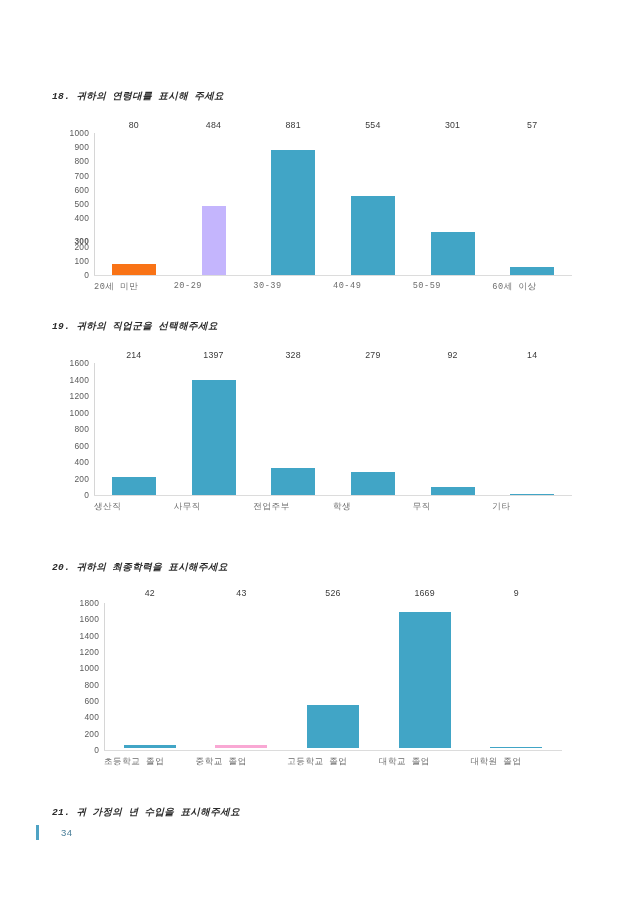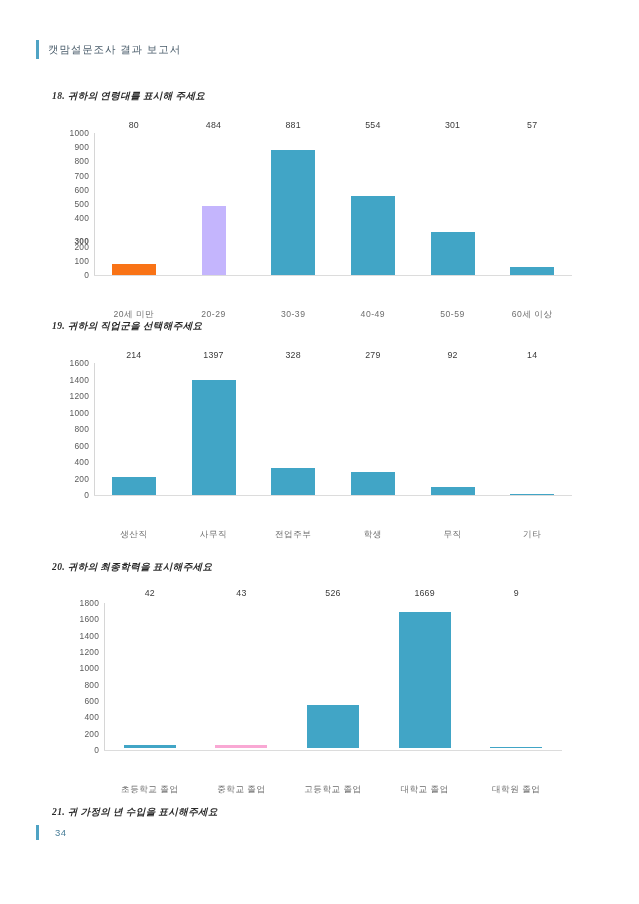--- a/index.html
+++ b/index.html
@@ -41,21 +41,21 @@
     font-size: 10.5px;
     letter-spacing: 0.9px;
     color: #4a5d6b;
     white-space: nowrap;
   }
 
   
   .q-heading {
     position: absolute;
     left: 52px;
-    font-family: Liberation Serif, serif;
+    font-family: Liberation Mono, monospace;
     font-style: italic;
     font-weight: bold;
     font-size: 9.6px;
     letter-spacing: 0.35px;
     color: #2b2b2b;
     white-space: nowrap;
   }
 
   
   .chart {
@@ -132,60 +132,54 @@
     letter-spacing: 0.2px;
   }
 
   
   .x-labels {
     position: absolute;
     display: flex;
   }
   .x-label {
     flex: 1 1 0;
-    text-align: center;
-    font-family: Liberation Sans, sans-serif;
+    font-family: Liberation Mono, monospace;
     font-size: 8.6px;
     color: #6d6d6d;
     letter-spacing: 0.5px;
     white-space: nowrap;
-    margin-top: 28px;
   }
 
   
   .footer {
     position: absolute;
     left: 36px;
     top: 825px;
     display: flex;
     align-items: center;
-    gap: 16px;
+    gap: 22px;
   }
   .footer-rule {
     width: 3px;
     height: 15px;
     background: #4fa3c4;
     flex: 0 0 auto;
   }
   .footer-page {
     font-family: "Liberation Sans", "DejaVu Sans", sans-serif;
     font-size: 9.5px;
     color: #4a7f99;
     letter-spacing: 0.4px;
   }
 </style>
 </head>
 <body>
 
 <div id="page">
 
-  <div class="doc-header">
-    <div class="doc-header-rule"></div>
-    <div class="doc-header-title">캣맘설문조사 결과 보고서</div>
-  </div>
 
   <div class="q-heading" style="top:90px;">18. 귀하의 연령대를 표시해 주세요</div>
   <div class="chart" id="chart-0" style="left:52px; top:120px; width:520px; height:175px;">
     <div class="chart-inner">
         <div class="y-axis" style="top: 13px; height: 142px; bottom: auto;">
           <div class="y-tick" style="top: 142px;">0</div>
           <div class="y-tick" style="top: 127.8px;">100</div>
           <div class="y-tick" style="top: 113.6px;">200</div>
           <div class="y-tick" style="top: 108px; font-weight: bold;">300</div>
           <div class="y-tick" style="top: 85.2px;">400</div>

